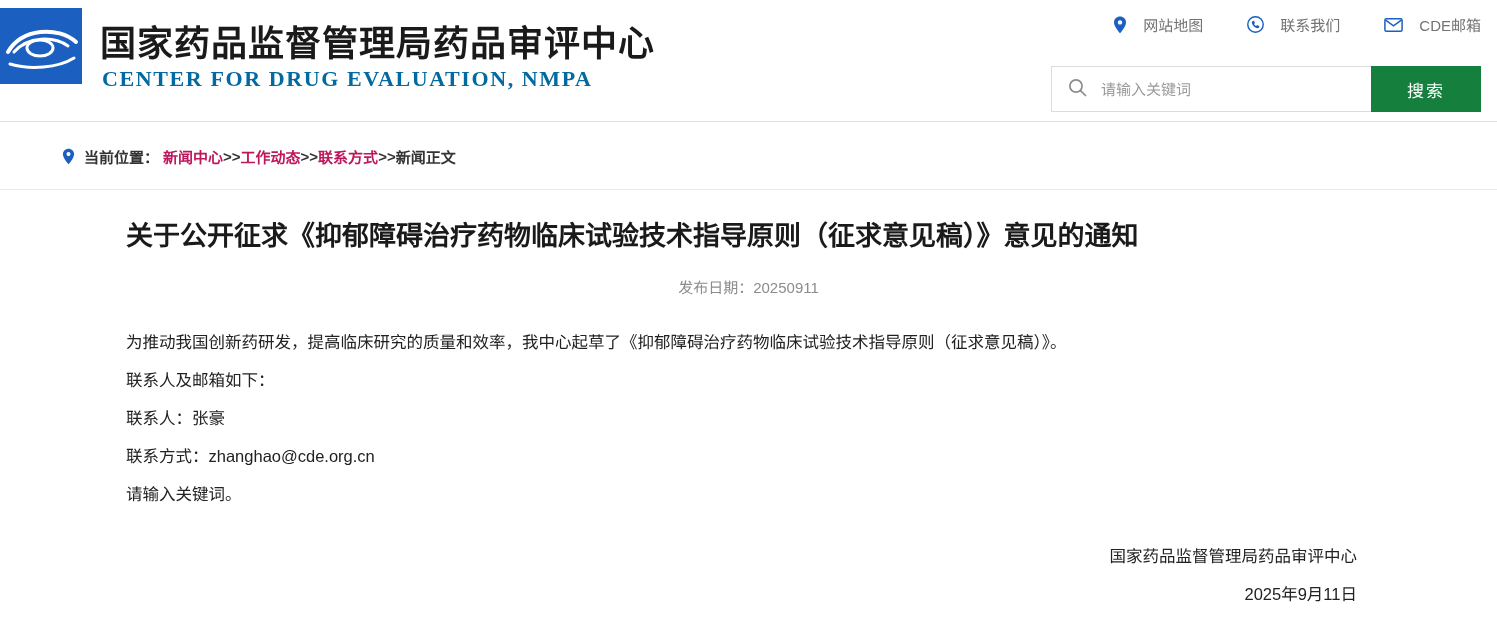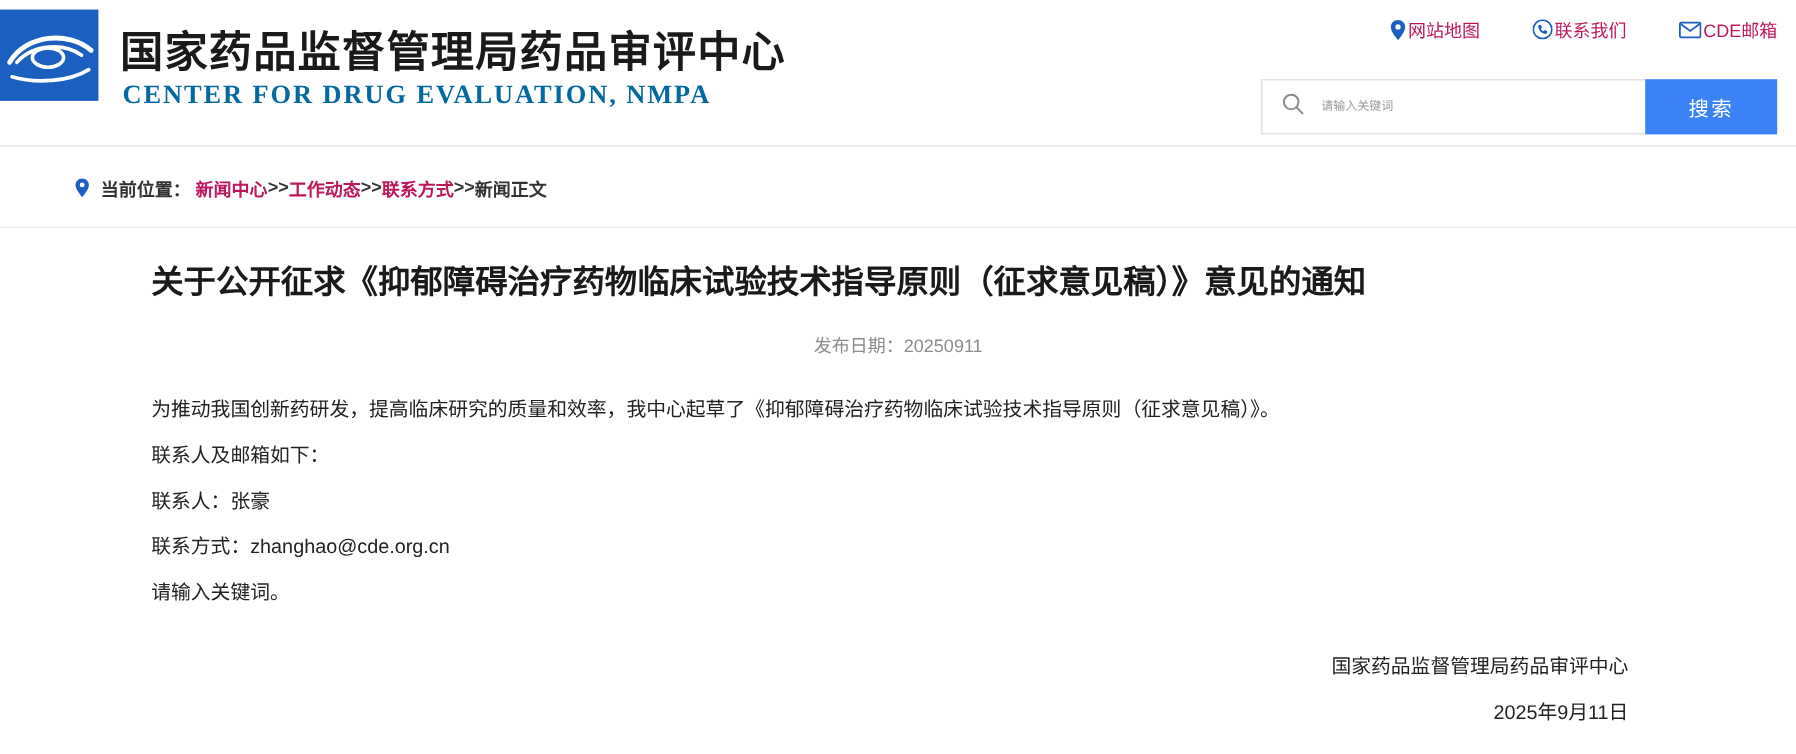--- a/index.html
+++ b/index.html
@@ -57,23 +57,23 @@
     position: absolute;
     right: 16px;
     top: 14px;
     display: flex;
     align-items: center;
     gap: 44px;
   }
   .top-link {
     display: flex;
     align-items: center;
-    gap: 1px;
-    font-size: 15px;
-    color: #be185d;
+    gap: 16px;
+    font-size: 15px;
+    color: #737373;
     text-decoration: none;
     white-space: nowrap;
     cursor: pointer;
   }
   .top-link .ic { display: flex; align-items: center; color: #1b5fc1; }
 
   .search-wrap {
     position: absolute;
     right: 16px;
     top: 66px;
@@ -88,32 +88,32 @@
     border-right: none;
     background: #fff;
     display: flex;
     align-items: center;
     padding-left: 16px;
     gap: 12px;
   }
   .search-box input {
     border: none;
     outline: none;
-    font-size: 10px;
+    font-size: 15px;
     color: #333;
     width: 240px;
     height: 26px;
     font-family: "Liberation Sans", sans-serif;
     background: transparent;
   }
   .search-box input::placeholder { color: #9a9a9a; }
   .search-btn {
     width: 110px;
     height: 46px;
-    background: #3b82f6;
+    background: #15803d;
     color: #ffffff;
     border: none;
     font-size: 17px;
     letter-spacing: 2px;
     cursor: pointer;
     font-family: "Liberation Sans", sans-serif;
   }
 
   
   .breadcrumb-bar {

